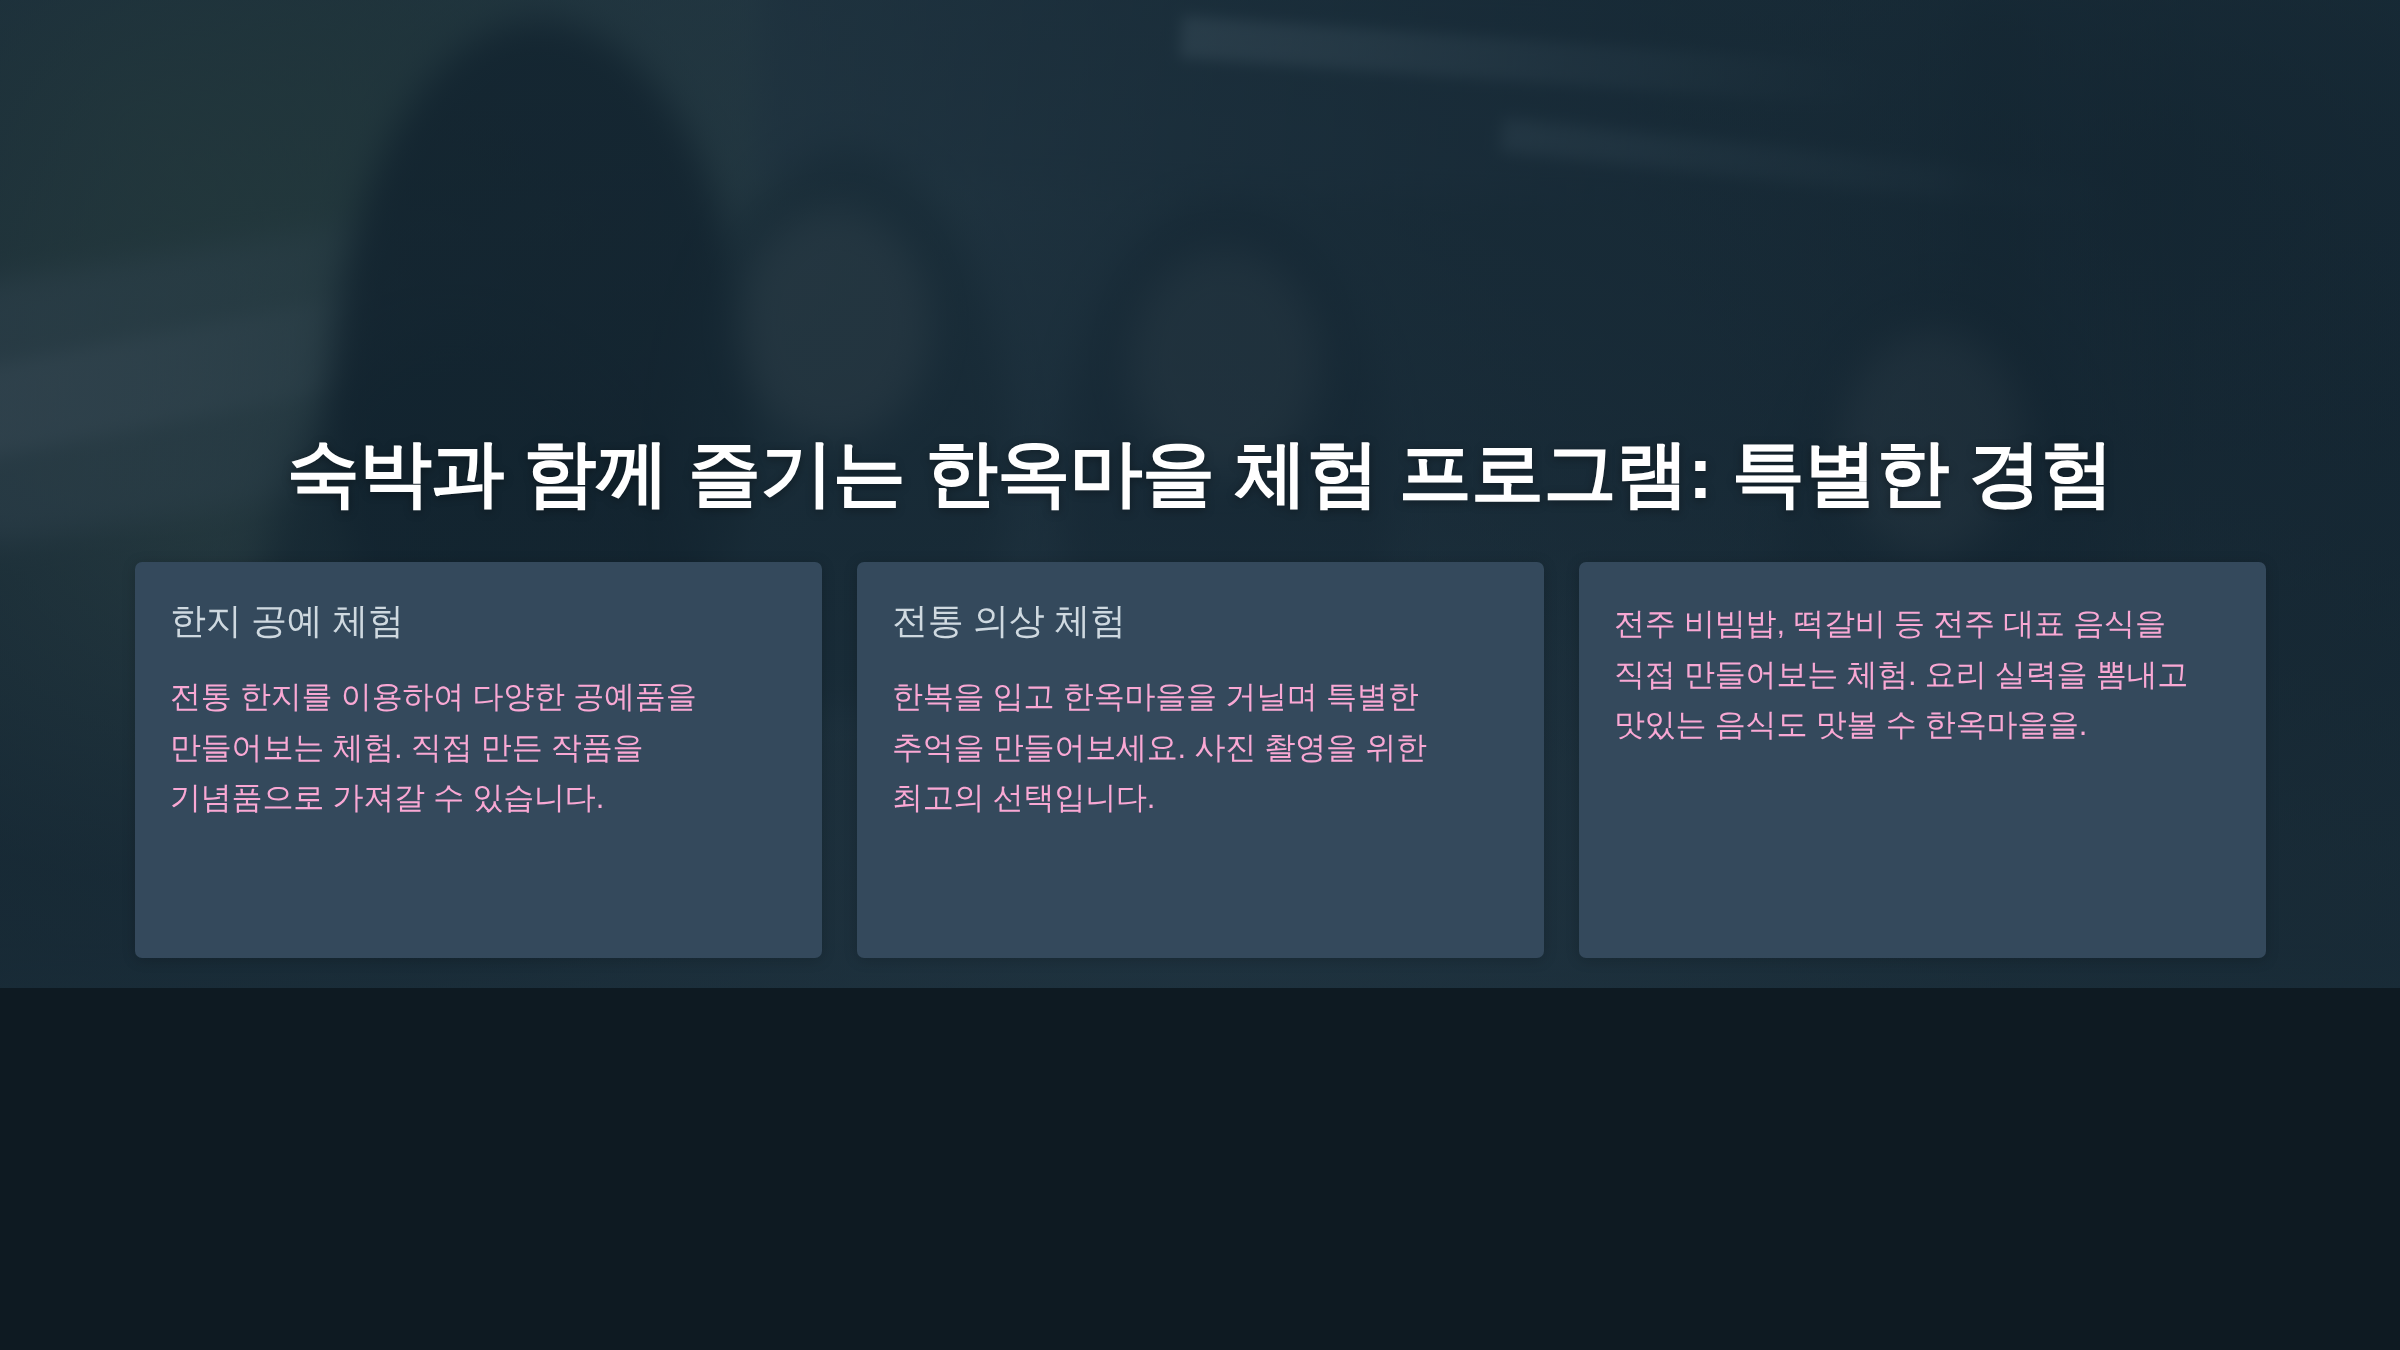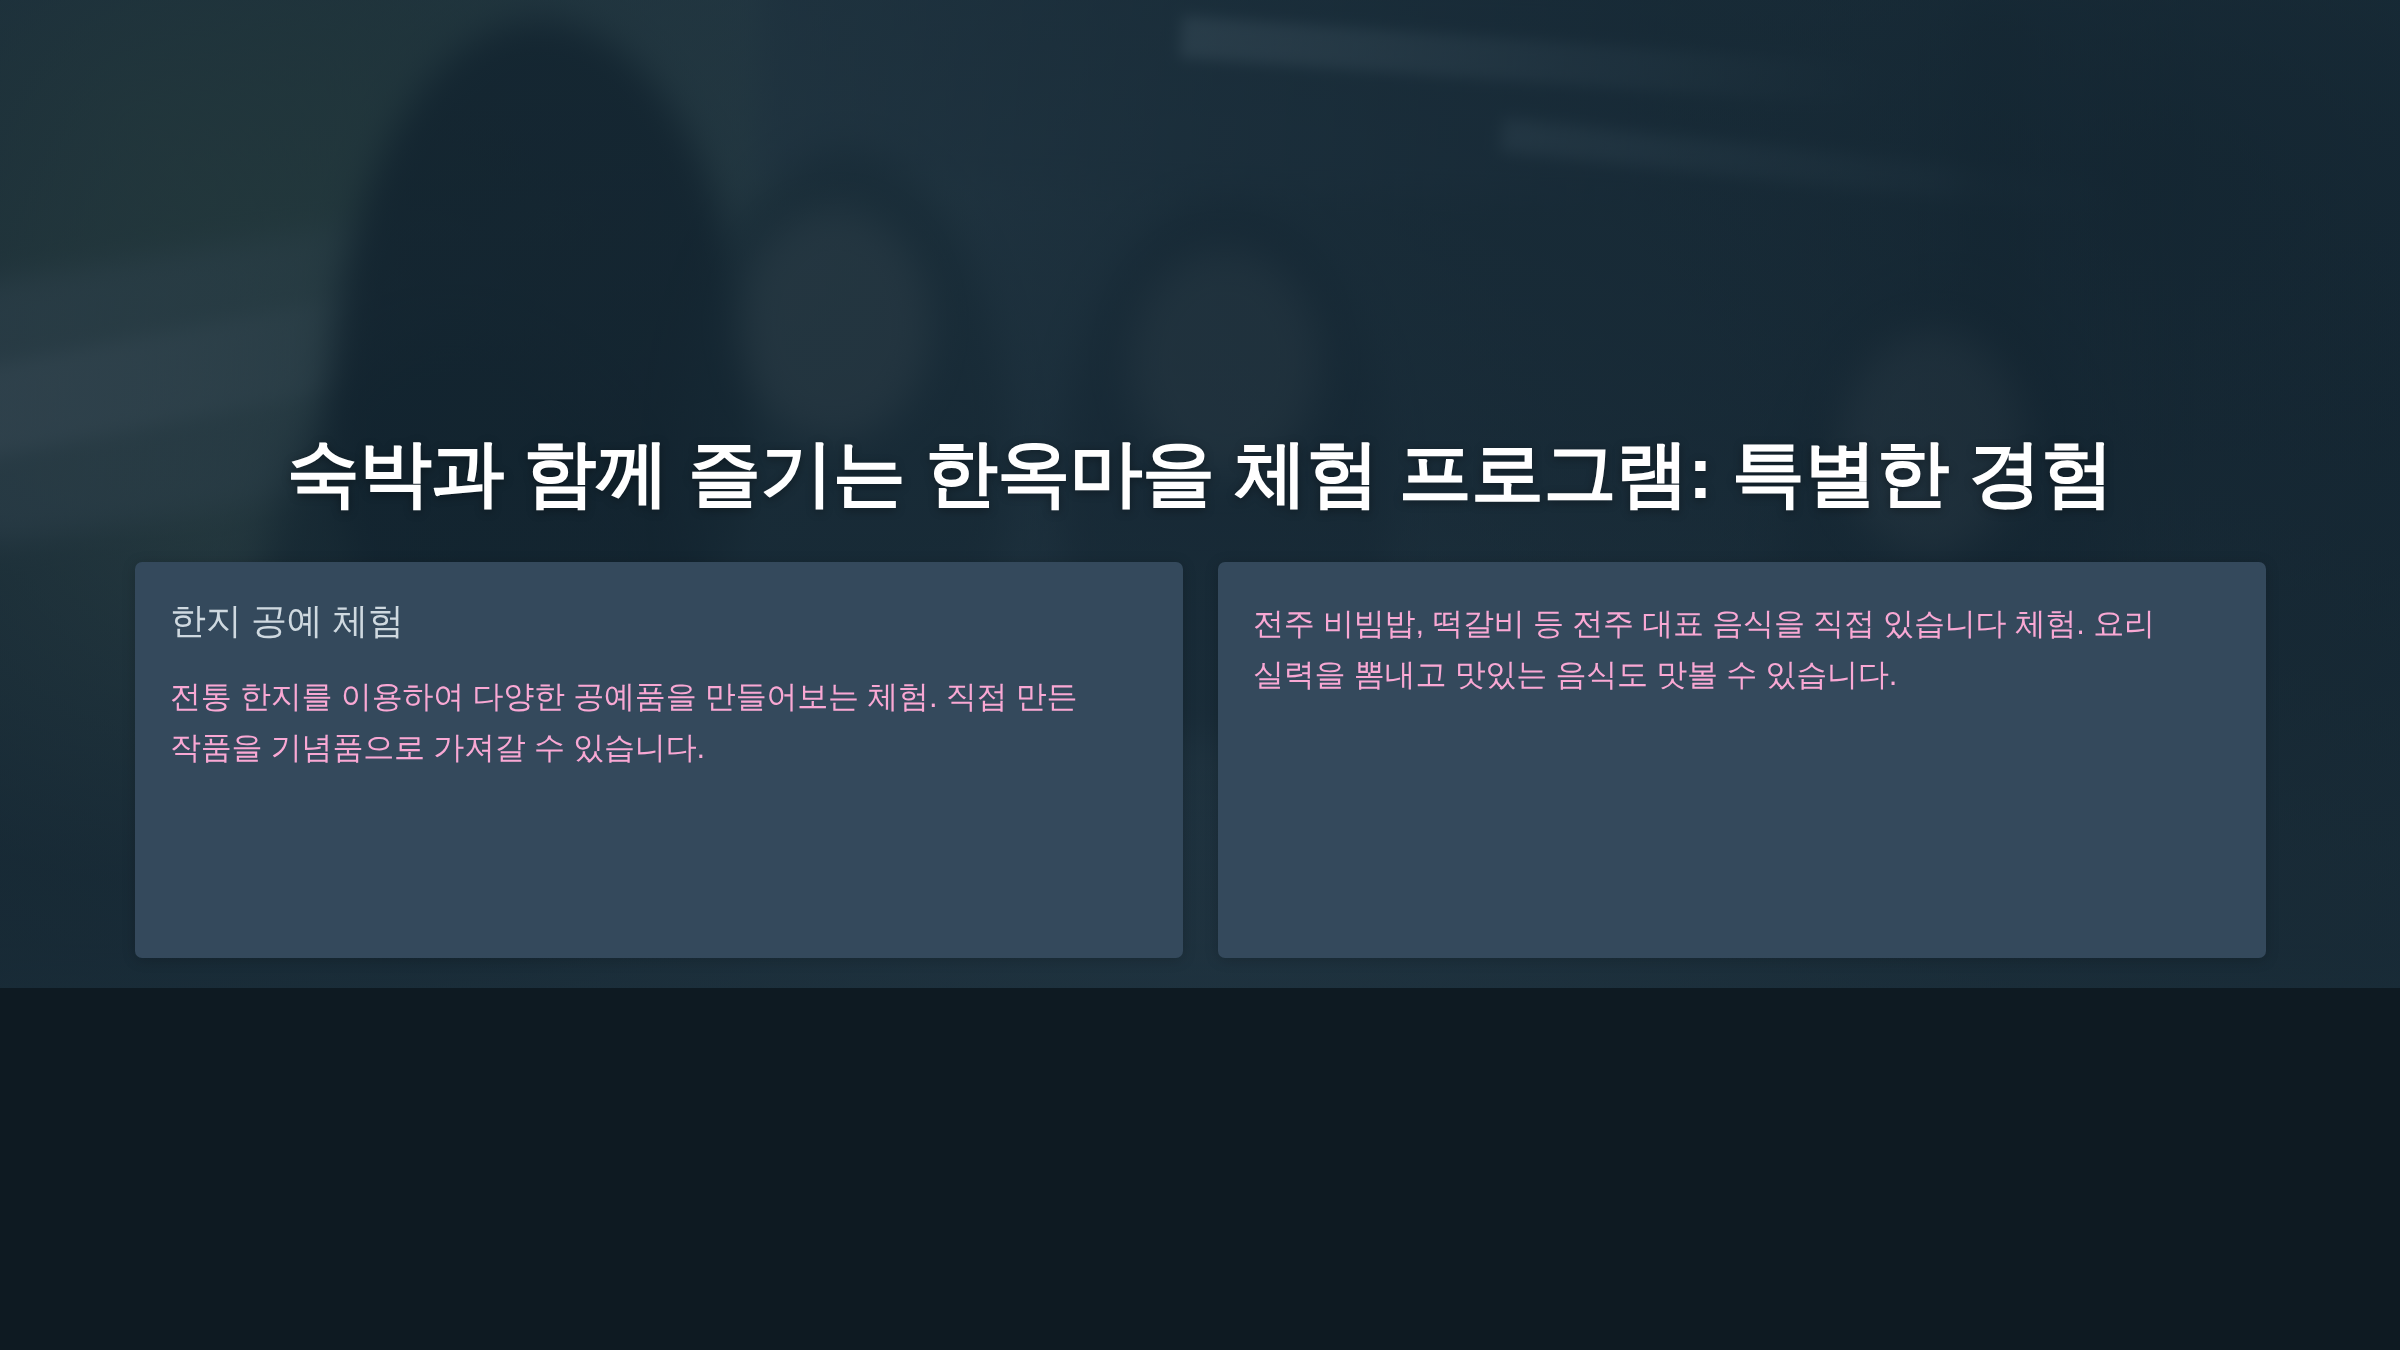--- a/index.html
+++ b/index.html
@@ -242,20 +242,24 @@
 
     <h1 class="hero-title">숙박과 함께 즐기는 한옥마을 체험 프로그램: 특별한 경험</h1>
 
     <div class="cards">
 
       <div class="card">
         <h2 class="card-title">한지 공예 체험</h2>
         <p class="card-body">전통 한지를 이용하여 다양한 공예품을 만들어보는 체험. 직접 만든 작품을 기념품으로 가져갈 수 있습니다.</p>
       </div>
 
-
       <div class="card">
-        <p class="card-body">전주 비빔밥, 떡갈비 등 전주 대표 음식을 직접 있습니다 체험. 요리 실력을 뽐내고 맛있는 음식도 맛볼 수 있습니다.</p>
+        <h2 class="card-title">전통 의상 체험</h2>
+        <p class="card-body">한복을 입고 한옥마을을 거닐며 특별한 추억을 만들어보세요. 사진 촬영을 위한 최고의 선택입니다.</p>
+      </div>
+
+      <div class="card">
+        <p class="card-body">전주 비빔밥, 떡갈비 등 전주 대표 음식을 직접 만들어보는 체험. 요리 실력을 뽐내고 맛있는 음식도 맛볼 수 한옥마을을.</p>
       </div>
 
     </div>
   </div>
 </div>
 
 </body></html>

